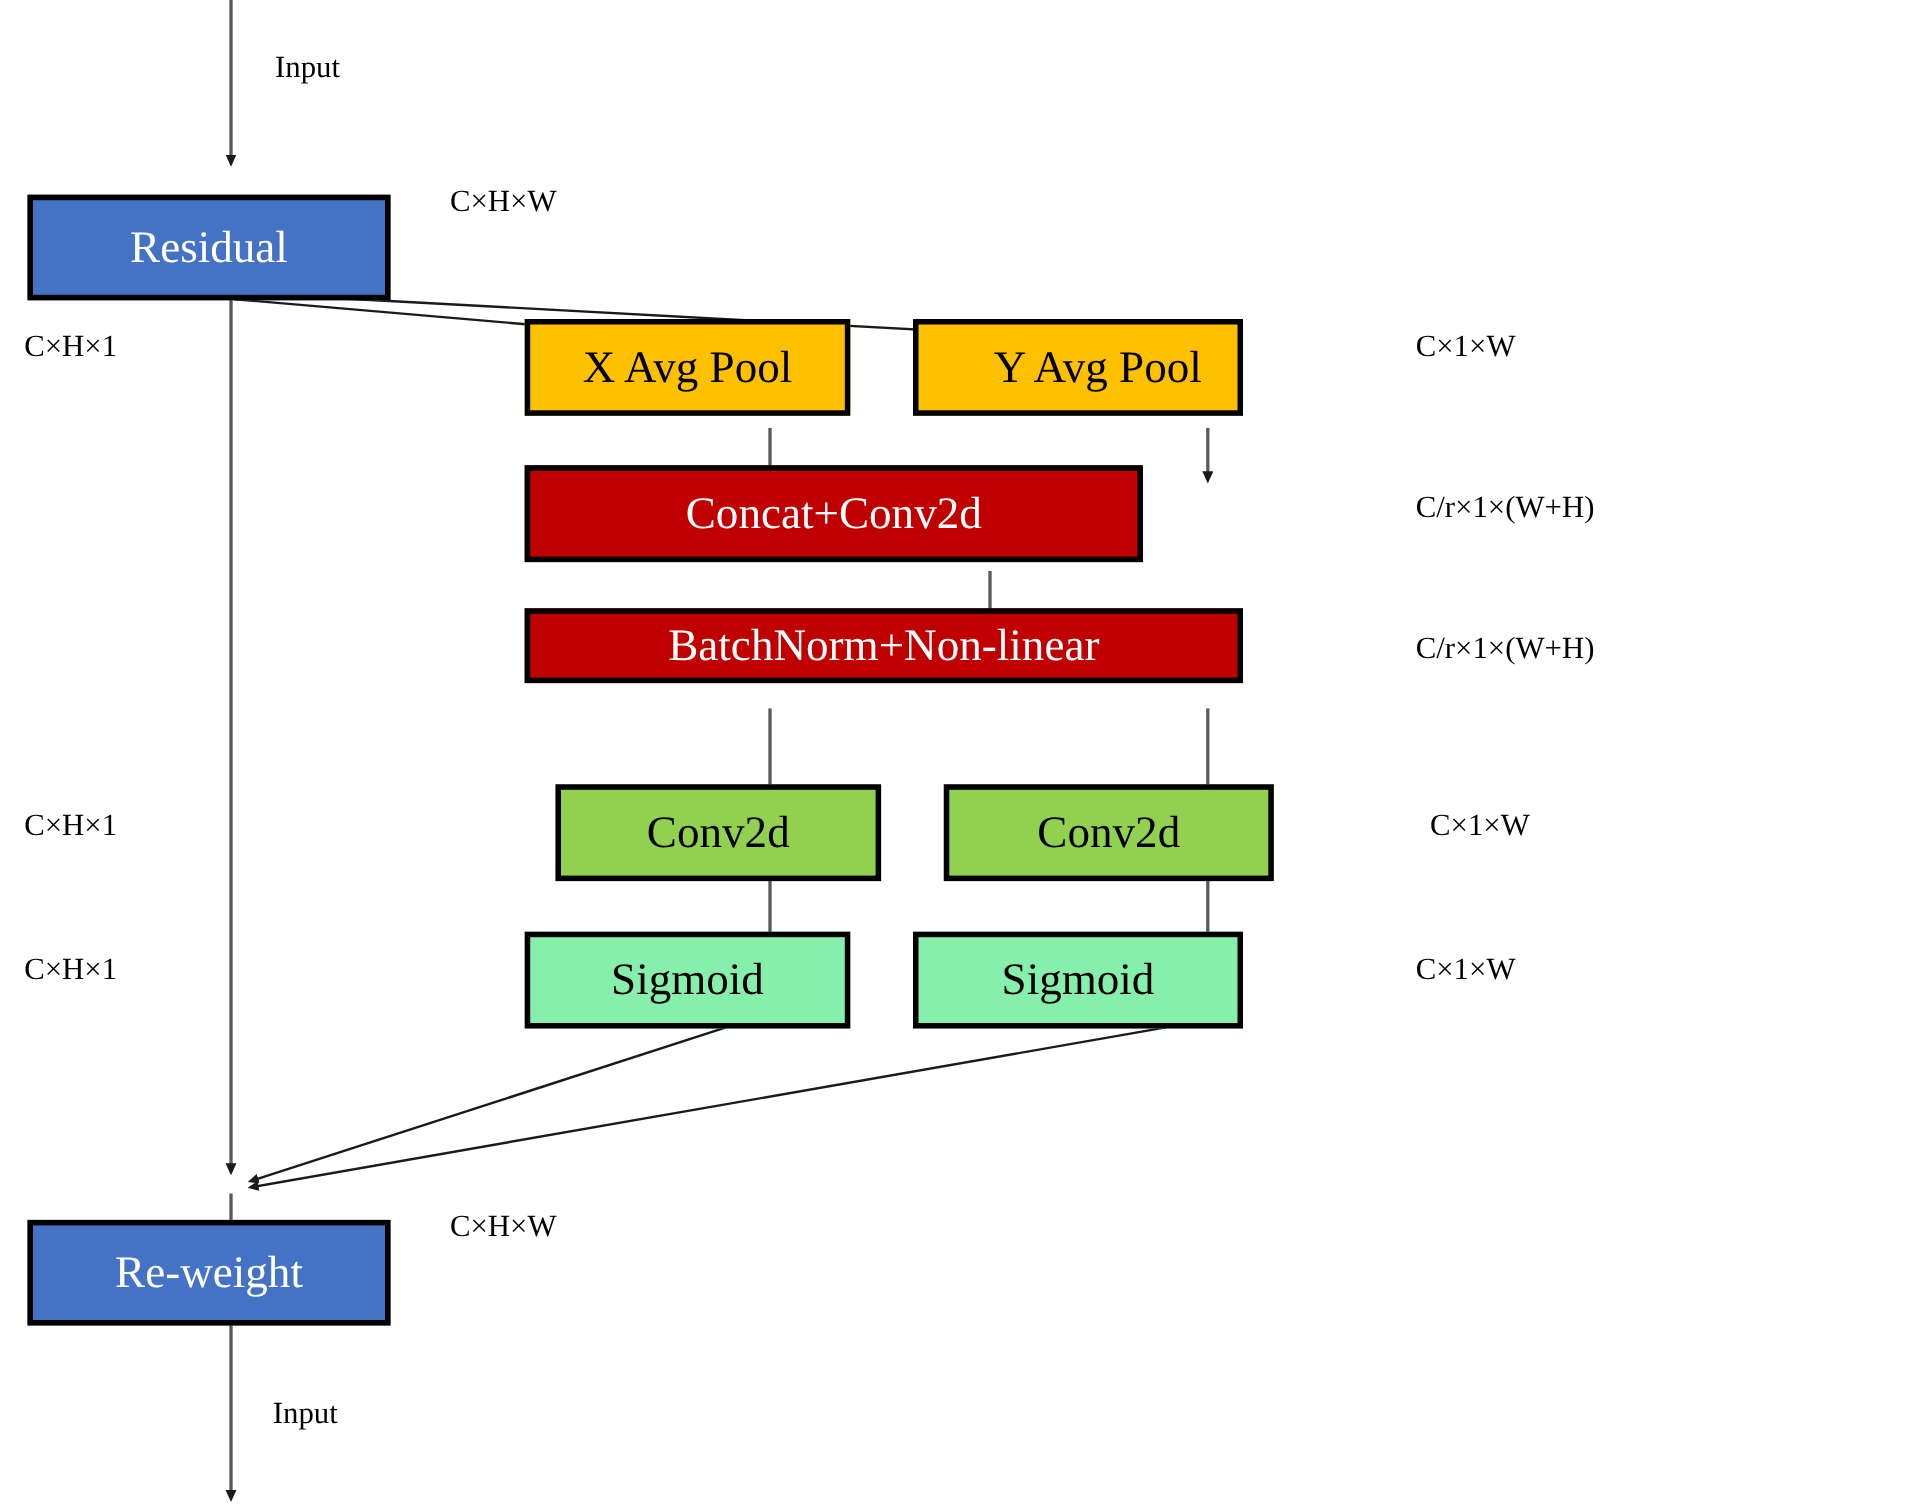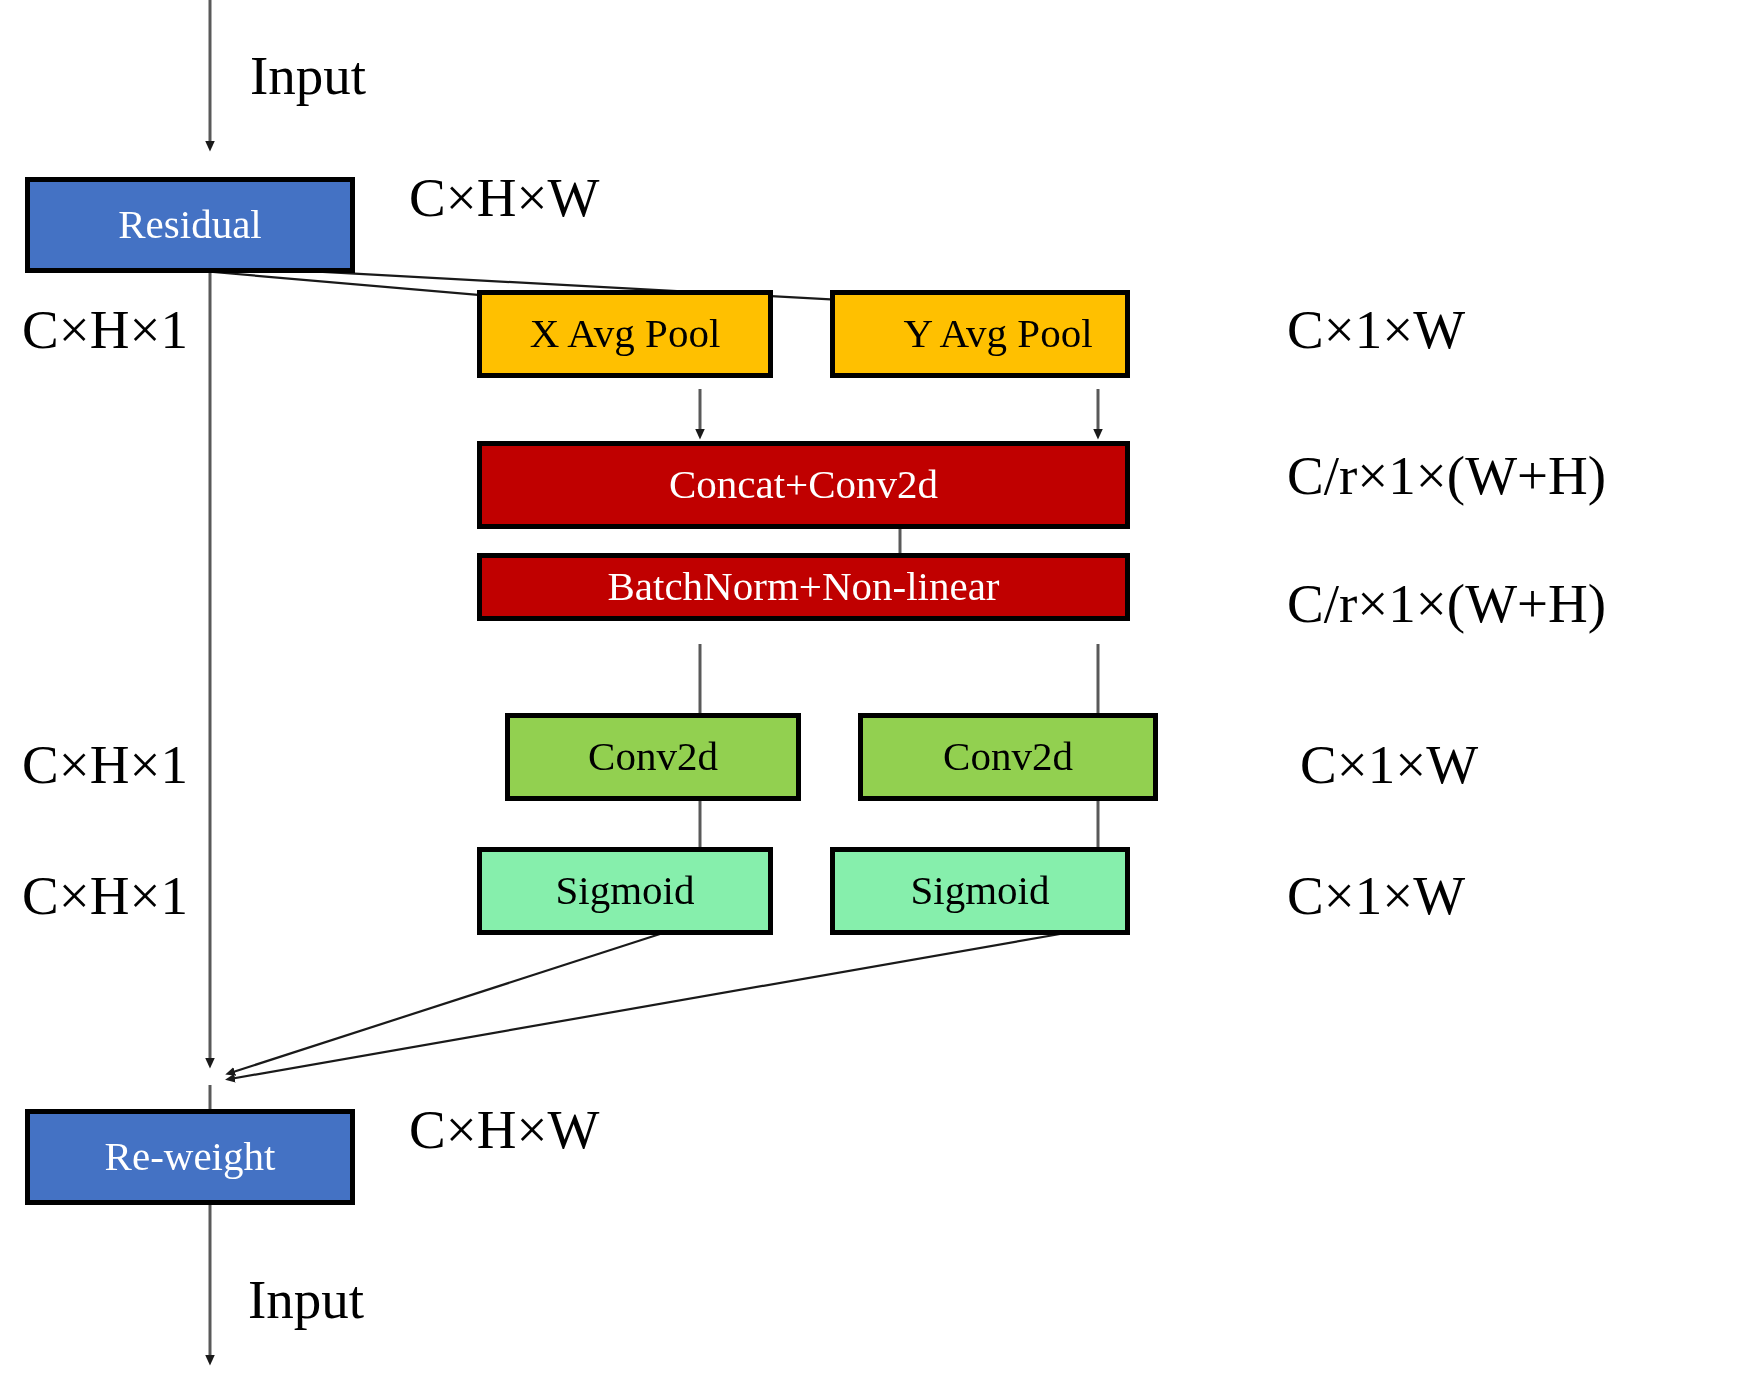--- a/index.html
+++ b/index.html
@@ -61,21 +61,21 @@
     margin-left: 28px;
   }
   .n-peach {
     background: #86efac;
     color: #000000;
     font-size: 41px;
   }
   .anno {
     position: absolute;
     color: #000000;
-    font-size: 55px;
+    font-size: 28px;
     white-space: nowrap;
     line-height: 1;
   }
 </style>
 </head>
 <body>
 
 <div id="canvas">
 
   <svg id="wires" viewBox="0 0 1755 1373" xmlns="http://www.w3.org/2000/svg">
@@ -122,21 +122,21 @@
   </div>
 
   <div class="node n-pool" style="left:477px; top:290px; width:296px; height:88px;">
     <span class="node-label">X Avg Pool</span>
   </div>
 
   <div class="node n-pool" style="left:830px; top:290px; width:300px; height:88px;padding-left:36px;">
     <span class="node-label">Y Avg Pool</span>
   </div>
 
-  <div class="node n-red" style="left:477px; top:441px; width:653px; height:88px;">
+  <div class="node n-red" style="left:477px; top:423px; width:562px; height:88px;">
     <span class="node-label">Concat+Conv2d</span>
   </div>
 
   <div class="node n-red" style="left:477px; top:553px; width:653px; height:68px;">
     <span class="node-label">BatchNorm+Non-linear</span>
   </div>
 
   <div class="node n-green" style="left:477px; top:713px; width:296px; height:88px;">
     <span class="node-label">Conv2d</span>
   </div>

